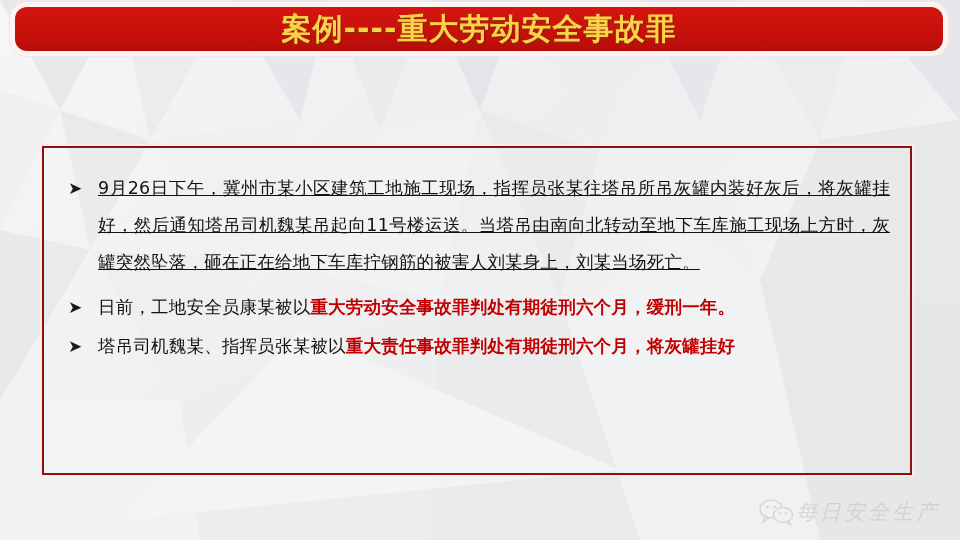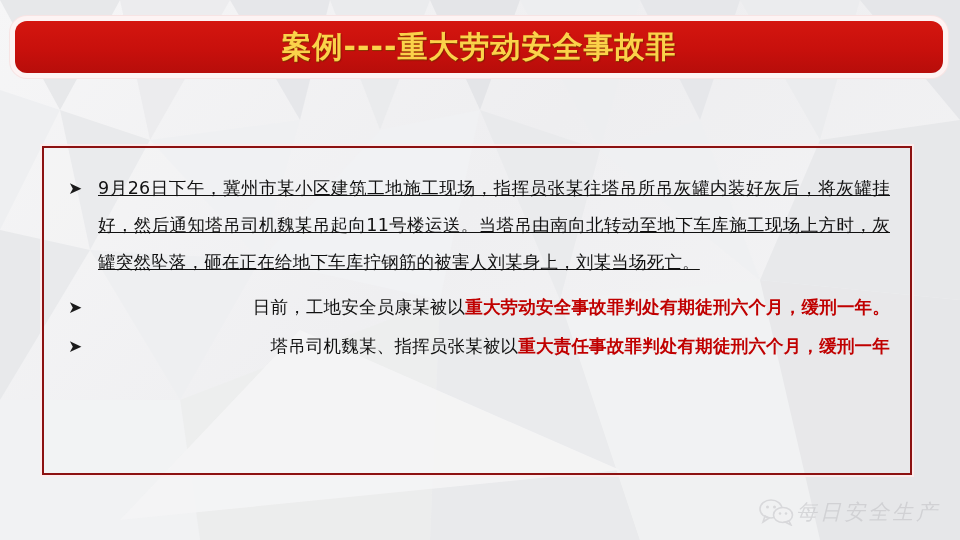--- a/index.html
+++ b/index.html
@@ -29,23 +29,23 @@
     inset: 0;
     width: 960px;
     height: 540px;
     pointer-events: none;
   }
 
   
   #title-banner {
     position: absolute;
     left: 15px;
-    top: 21px;
+    top: 7px;
     width: 928px;
-    height: 52px;
+    height: 44px;
     border-radius: 12px;
     background: linear-gradient(180deg, #d4160f 0%, #c8100c 55%, #b70d0a 100%);
     box-shadow: 0 0 0 5px #fdf3f3, 0 0 0 6px #f7e4e4, 0 1px 3px rgba(0,0,0,0.18);
     display: flex;
     align-items: center;
     justify-content: center;
   }
   #title-text {
     color: #fbd24a;
     font-size: 30px;
@@ -85,21 +85,20 @@
     padding-left: 6px;
     font-family: "DejaVu Sans", sans-serif;
   }
   .bullet-body {
     flex: 1 1 auto;
     font-size: 17.5px;
     line-height: 37px;
     color: #111111;
     letter-spacing: 0.2px;
     font-family: "DejaVu Sans", "Liberation Sans", sans-serif;
-    text-align: right;
   }
   .bullet-body.justified {
     text-align: justify;
     text-align-last: left;
     text-decoration: underline;
   }
   .emph {
     color: #c00000;
     font-weight: bold;
   }
@@ -175,21 +174,21 @@
     <div class="bullet-row" id="bullet-2">
       <span class="bullet-marker">➤</span>
       <span class="bullet-body">
         <span>日前，工地安全员康某被以</span><span class="emph">重大劳动安全事故罪判处有期徒刑六个月，缓刑一年。</span>
       </span>
     </div>
 
     <div class="bullet-row" id="bullet-3">
       <span class="bullet-marker">➤</span>
       <span class="bullet-body">
-        <span>塔吊司机魏某、指挥员张某被以</span><span class="emph">重大责任事故罪判处有期徒刑六个月，缓刑一年</span>
+        <span>塔吊司机魏某、指挥员张某被以</span><span class="emph">重大责任事故罪判处有期徒刑六个月，将灰罐挂好</span>
       </span>
     </div>
 
   </div>
 
   <div id="watermark">
     <svg id="wechat-icon" width="38" height="28" viewBox="0 0 38 28">
       <ellipse cx="13" cy="11" rx="11" ry="9" fill="none" stroke="#bcbcc0" stroke-width="1.6"></ellipse>
       <polygon points="7,18 5,24 11,20" fill="none" stroke="#bcbcc0" stroke-width="1.6"></polygon>
       <circle cx="9.5" cy="9" r="1.5" fill="#bcbcc0"></circle>

